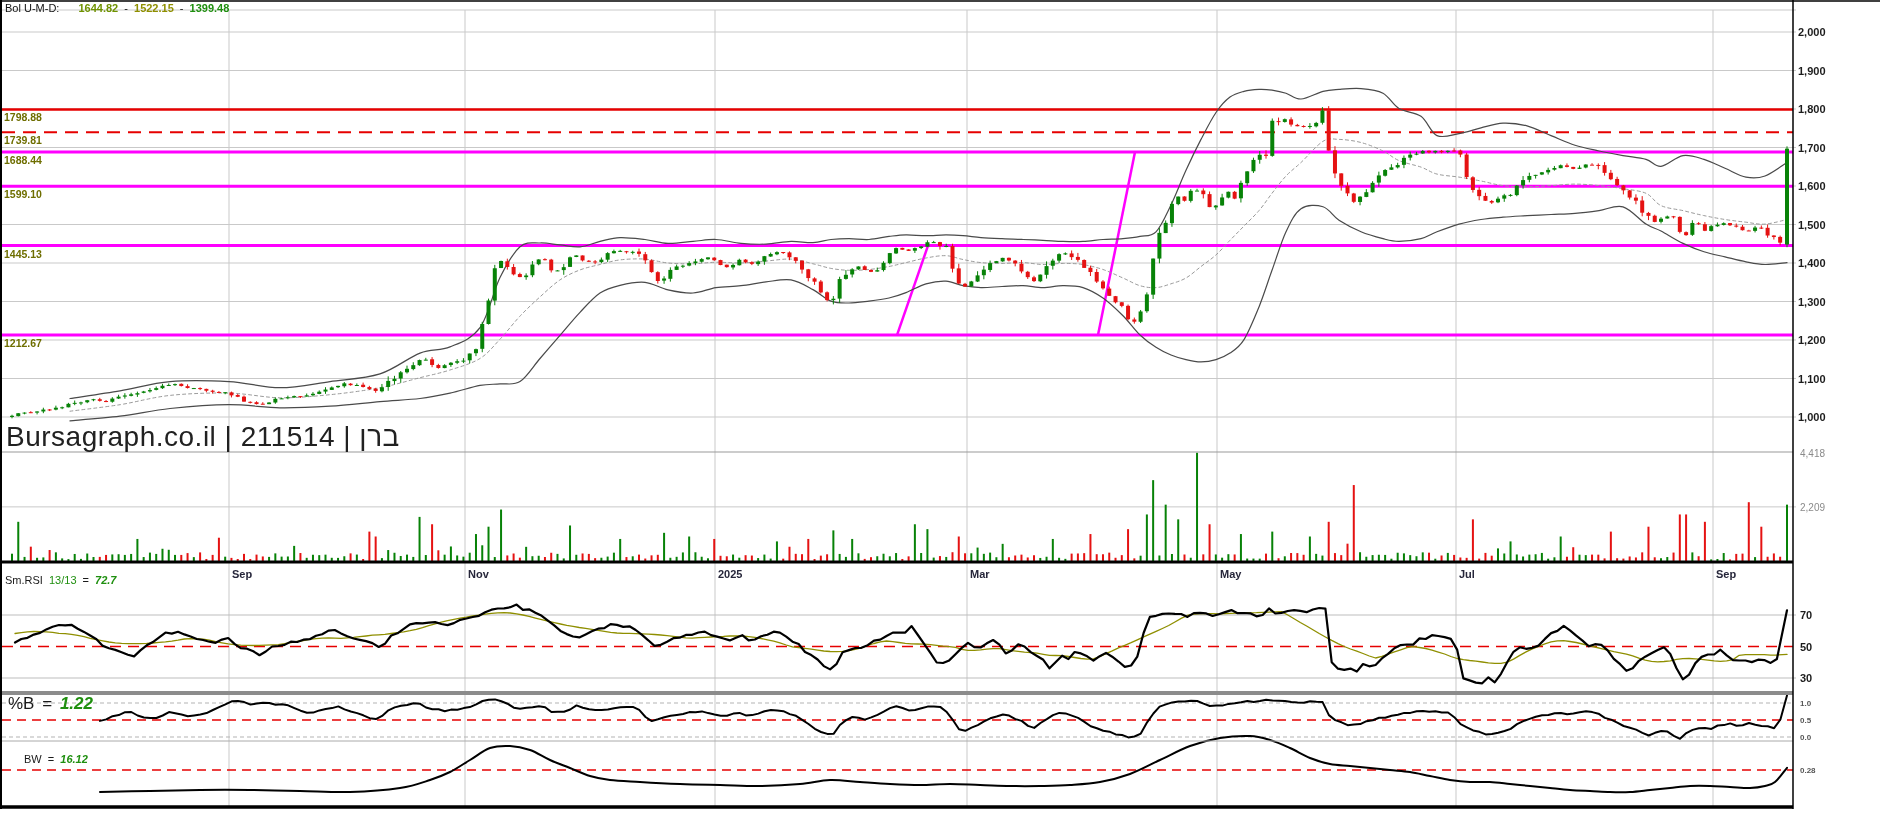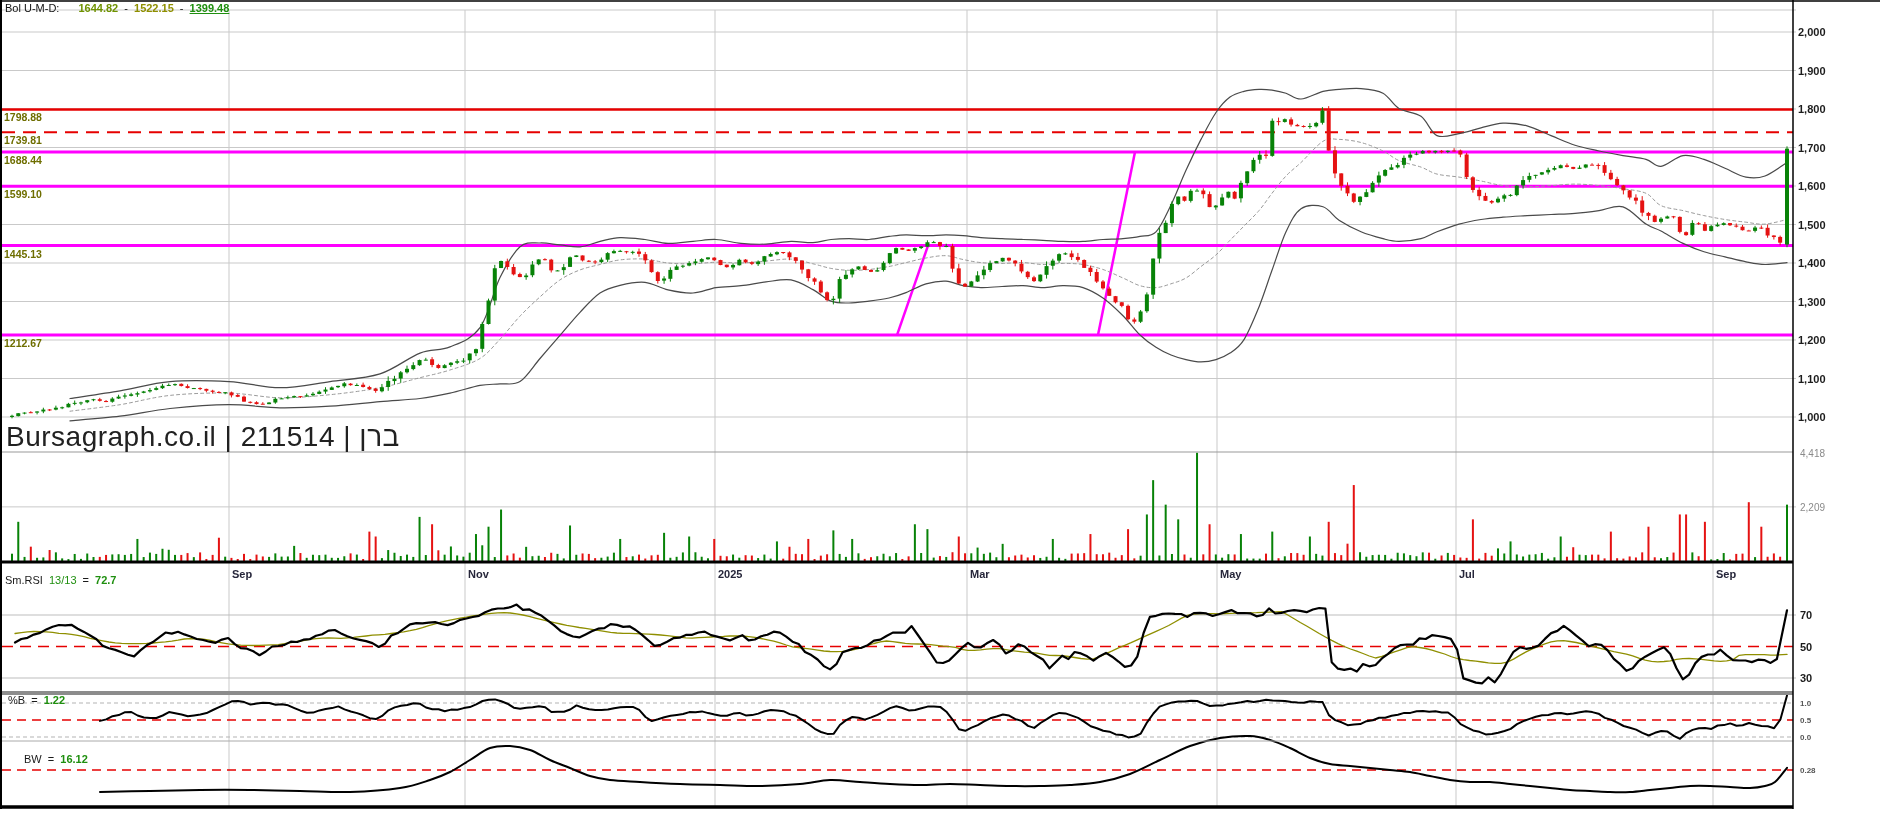--- a/index.html
+++ b/index.html
@@ -3,27 +3,27 @@
 <meta charset="utf-8">
 <style>
   html,body{margin:0;padding:0;background:#fff;}
   .screen{position:relative;width:1880px;height:814px;background:#ffffff;overflow:hidden;
           font-family:"Liberation Sans",sans-serif;}
   #chart-svg{position:absolute;left:0;top:0;}
   .ovl{position:absolute;white-space:nowrap;}
   #bol-label{left:5px;top:2px;font-size:11px;color:#111;}
   #bol-label .v-up{color:#6f9200;font-weight:bold;}
   #bol-label .v-mid{color:#8f8f00;font-weight:bold;text-align:center;}
-  #bol-label .v-low{color:#1f8f0f;font-weight:bold;text-decoration:underline;}
+  #bol-label .v-low{color:#1f8f0f;font-weight:bold;}
   #bol-label .sep{color:#111;margin:0 3px;}
   #watermark{left:6px;top:421px;font-size:28px;color:#212121;letter-spacing:0.5px;}
   #rsi-label{left:5px;top:574px;font-size:11px;color:#1a1a1a;}
-  #pb-label{left:8px;top:694px;font-size:11px;color:#1a1a1a;}
+  #pb-label{left:8px;top:694px;font-size:17px;color:#1a1a1a;}
   #bw-label{left:24px;top:753px;font-size:11px;color:#1a1a1a;}
-  .ind-val{color:#1f8f0f;font-weight:bold;}
+  .ind-val{color:#1f8f0f;font-weight:bold;font-style:italic;}
   .ind-prm{color:#1f8f0f;font-weight:normal;}
 </style>
 </head>
 <body>
 
 <div class="screen">
   <svg id="chart-svg" width="1880" height="814">
       <rect x="0" y="0" width="1880" height="814" fill="#ffffff"></rect>
       <line x1="229" y1="10" x2="229" y2="806" stroke="#c9c9c9" stroke-width="1"></line>
       <line x1="465" y1="10" x2="465" y2="806" stroke="#c9c9c9" stroke-width="1"></line>

